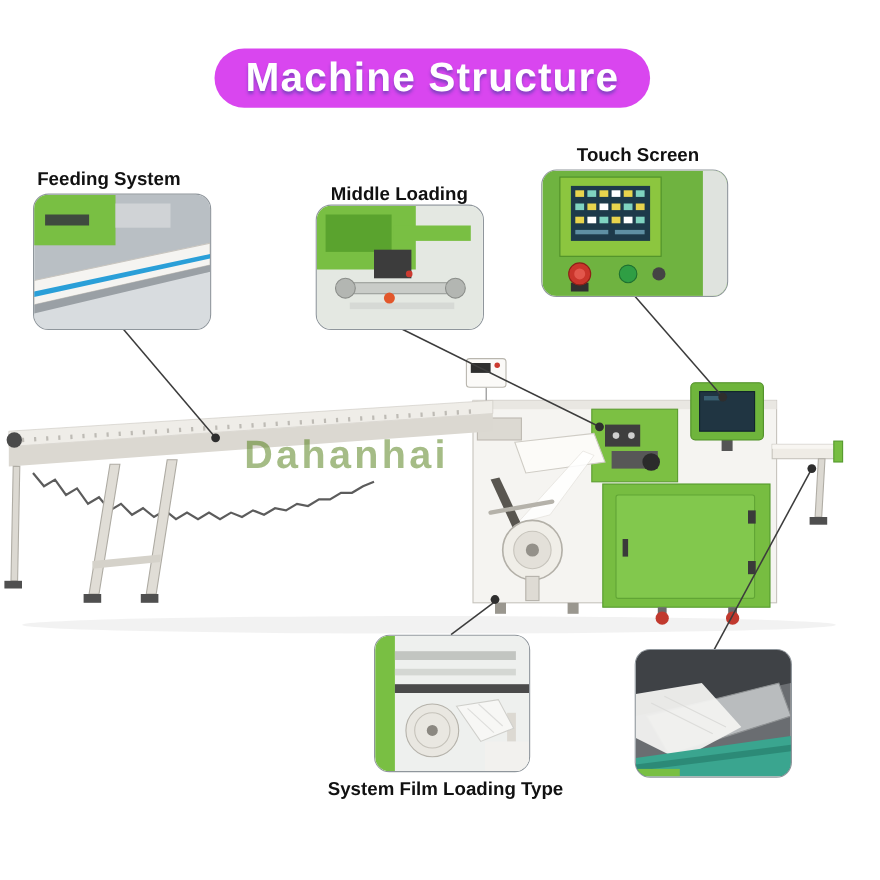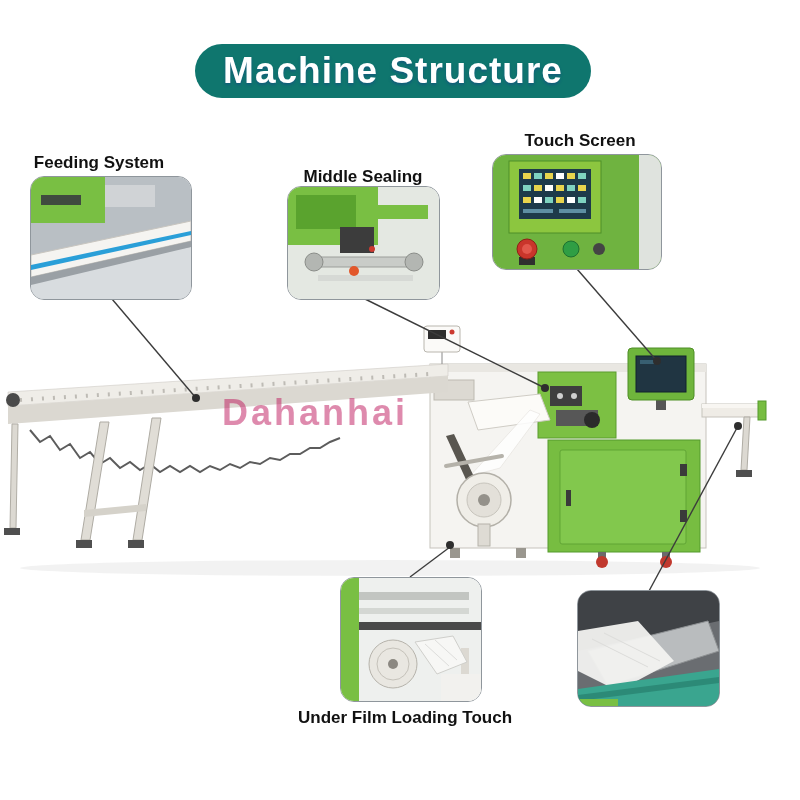--- a/index.html
+++ b/index.html
@@ -1,34 +1,34 @@
 <!DOCTYPE html>
 <html><head>
 <meta charset="utf-8">
 <style>
   html,body{margin:0;padding:0;background:#ffffff;}
   #page{position:relative;width:800px;height:800px;background:#ffffff;overflow:hidden;
         font-family:"Liberation Sans", sans-serif;}
   
   .banner{position:absolute;left:195px;top:44px;width:396px;height:54px;border-radius:28px;
-          background:#0f766e;display:flex;align-items:center;justify-content:center;}
+          background:#d946ef;display:flex;align-items:center;justify-content:center;}
   .banner span{color:#ffffff;font-size:37px;font-weight:bold;letter-spacing:1px;
                text-shadow:0 2px 3px rgba(25,60,140,.45);}
   
   .callout-label{position:absolute;font-size:17px;font-weight:bold;color:#111111;
                  text-align:center;white-space:nowrap;}
   
   .inset{position:absolute;border:1px solid #8f969c;border-radius:14px;overflow:hidden;
          background:#ffffff;z-index:5;}
   .inset svg{display:block;}
   
   #machine-layer{position:absolute;left:0;top:318px;z-index:1;}
   #connector-layer{position:absolute;left:0;top:0;z-index:4;pointer-events:none;}
   #watermark{position:absolute;left:222px;top:392px;z-index:2;font-size:36px;font-weight:bold;
-             color:#be185d;opacity:.5;letter-spacing:3px;}
+             color:#4d7c0f;opacity:.5;letter-spacing:3px;}
 </style>
 </head>
 <body>
 
 <div id="page">
 
   <div class="banner">
     <span>Machine Structure</span>
   </div>
 
@@ -117,23 +117,23 @@
     <g fill="#2e2e2e">
       <circle cx="196" cy="398" r="4"></circle>
       <circle cx="545" cy="388" r="4"></circle>
       <circle cx="657" cy="361" r="4"></circle>
       <circle cx="450" cy="545" r="4"></circle>
       <circle cx="738" cy="426" r="4"></circle>
     </g>
   </svg>
 
   <div class="callout-label" style="left:19px;top:153px;width:160px;">Feeding System</div>
-  <div class="callout-label" style="left:288px;top:167px;width:150px;">Middle Sealing</div>
+  <div class="callout-label" style="left:288px;top:167px;width:150px;">Middle Loading</div>
   <div class="callout-label" style="left:505px;top:131px;width:150px;">Touch Screen</div>
-  <div class="callout-label" style="left:290px;top:708px;width:230px;">Under Film Loading Touch</div>
+  <div class="callout-label" style="left:290px;top:708px;width:230px;">System Film Loading Type</div>
 
   <div class="inset" style="left:30px;top:176px;width:160px;height:122px;">
     <svg width="160" height="122" viewBox="0 0 160 122">
       <rect width="160" height="122" fill="#b9bfc4"></rect>
       <polygon points="0,122 160,122 160,70 0,100" fill="#d8dcdf"></polygon>
       <rect x="0" y="0" width="74" height="46" fill="#79bf43"></rect>
       <rect x="10" y="18" width="40" height="10" fill="#3f4a3f"></rect>
       <rect x="74" y="8" width="50" height="22" fill="#d0d3d6"></rect>
       <polygon points="0,78 160,44 160,64 0,100" fill="#f5f4f1" stroke="#c8c5bf"></polygon>
       <polygon points="0,88 160,54 160,58 0,93" fill="#2a9fd8"></polygon>

